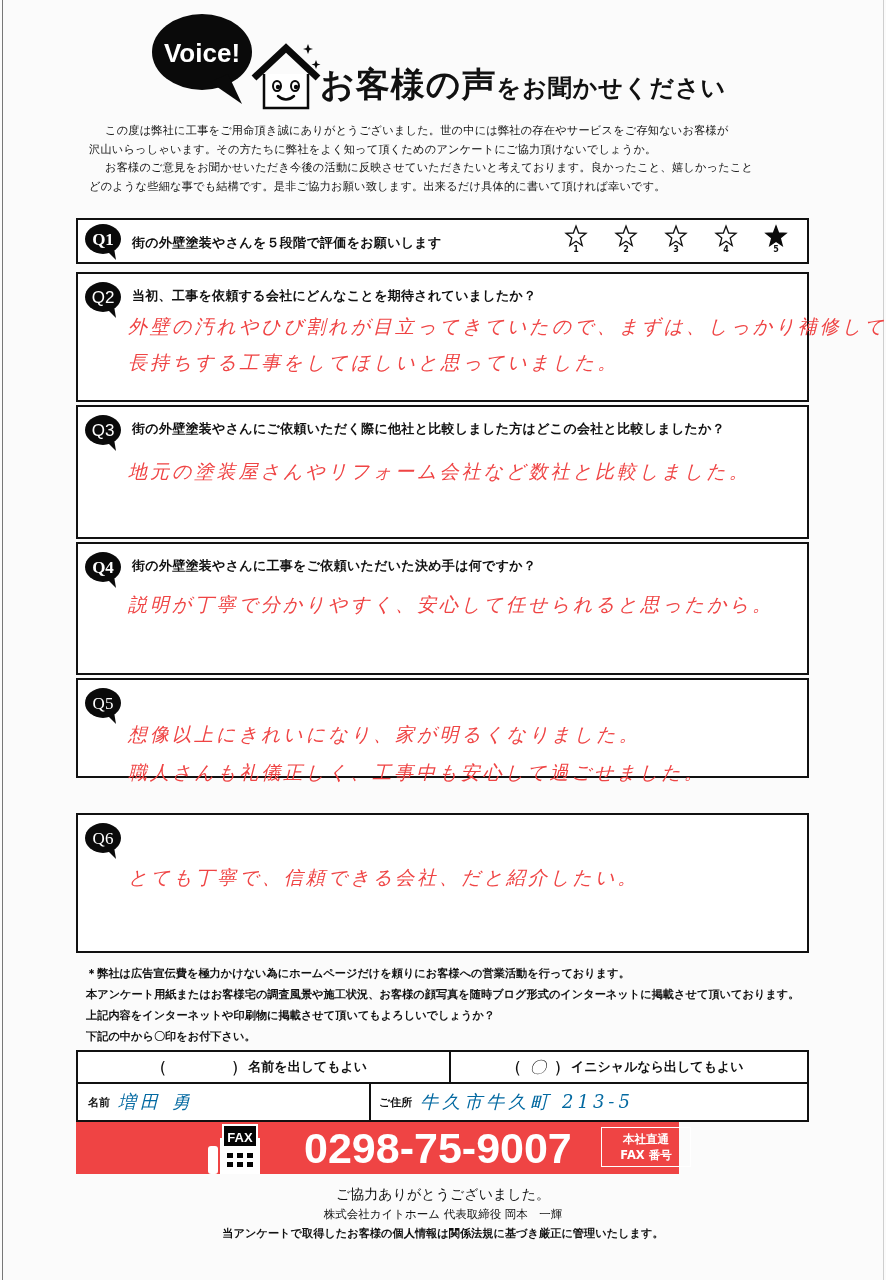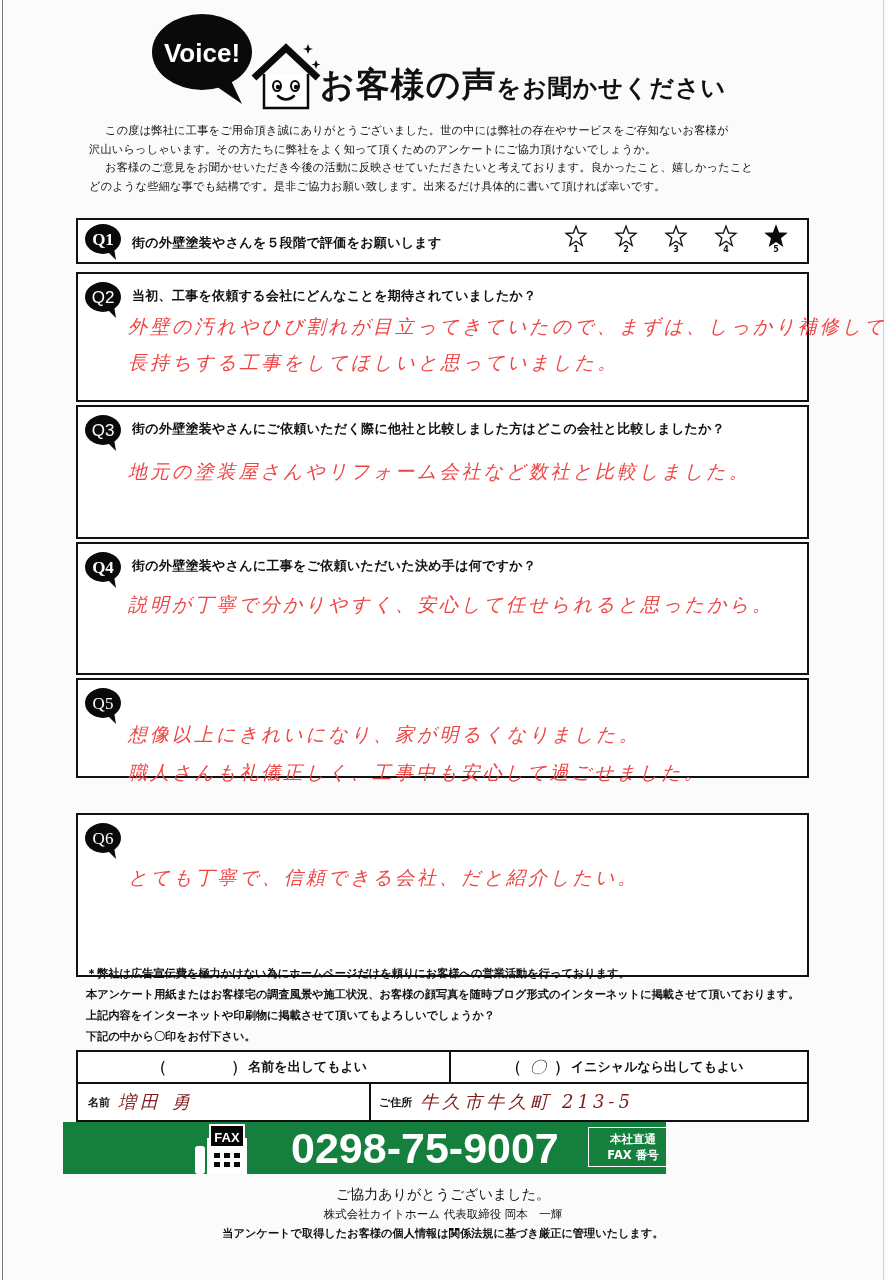--- a/index.html
+++ b/index.html
@@ -40,24 +40,24 @@
     .consent .row1 { display: flex; height: 32px; border-bottom: 2px solid #111; }
     .consent .cell-a { width: 373px; border-right: 2px solid #111; display: flex; align-items: center; justify-content: center; font-size: 13px; font-weight: bold; }
     .consent .cell-b { flex: 1; display: flex; align-items: center; justify-content: center; font-size: 13px; font-weight: bold; }
     .paren { font-weight: normal; font-size: 16px; }
     .mark { display: inline-block; width: 34px; text-align: center; font-family: "DejaVu Serif", serif; font-style: italic; font-size: 17px; font-weight: normal; }
     .mark-empty { display: inline-block; width: 66px; }
     .consent .row2 { display: flex; height: 36px; }
     .consent .cell-name { width: 293px; border-right: 2px solid #111; display: flex; align-items: center; padding-left: 10px; }
     .consent .cell-addr { flex: 1; display: flex; align-items: center; padding-left: 8px; }
     .lbl { font-size: 11px; font-weight: bold; margin-right: 8px; }
-    .hand { font-family: "DejaVu Serif", serif; font-style: italic; font-size: 18px; letter-spacing: 4px; color: #7f1d1d; }
-
-    
-    .faxbar { position: absolute; left: 63px; top: 1122px; width: 603px; height: 52px; background: #15803d; }
+    .hand { font-family: "DejaVu Serif", serif; font-style: italic; font-size: 18px; letter-spacing: 4px; color: #0369a1; }
+
+    
+    .faxbar { position: absolute; left: 76px; top: 1122px; width: 603px; height: 52px; background: #ef4444; }
     .fax-icon { position: absolute; left: 128px; top: 2px; width: 60px; height: 50px; }
     .fax-number { position: absolute; left: 228px; top: 2px; color: #fff; font-family: "Liberation Sans", sans-serif; font-weight: bold; font-size: 43px; letter-spacing: 0px; }
     .fax-label { position: absolute; left: 525px; top: 5px; width: 90px; height: 40px; border: 1.5px solid #fff; color: #fff; font-size: 11.5px; font-weight: bold; line-height: 16px; text-align: center; padding-top: 3px; }
 
     .thanks { position: absolute; left: 0; width: 886px; text-align: center; white-space: nowrap; }
     .thanks.t1 { top: 1186px; font-size: 14px; font-weight: normal; }
     .thanks.t2 { top: 1207px; font-size: 11.5px; }
     .thanks.t3 { top: 1226px; font-size: 11.2px; font-weight: bold; }
   </style>
 </head>
@@ -184,21 +184,21 @@
     <svg viewBox="0 0 40 40">
         <ellipse cx="19" cy="17" rx="18" ry="15" fill="#0a0a0a"></ellipse>
         <path d="M22 28 L32 38 L30 26 Z" fill="#0a0a0a"></path>
         <text x="19" y="23" text-anchor="middle" fill="#fff" font-family="Liberation Serif, serif" font-size="17">Q5</text>
       </svg>
   </div>
   <div class="answer" style="top:42px;">想像以上にきれいになり、家が明るくなりました。</div>
   <div class="answer" style="top:80px;">職人さんも礼儀正しく、工事中も安心して過ごせました。</div>
 </div>
 
-<div class="qbox" style="top:813px; height:164px;">
+<div class="qbox" style="top:813px; height:140px;">
   <div class="qbadge">
     <svg viewBox="0 0 40 40">
         <ellipse cx="19" cy="17" rx="18" ry="15" fill="#0a0a0a"></ellipse>
         <path d="M22 28 L32 38 L30 26 Z" fill="#0a0a0a"></path>
         <text x="19" y="23" text-anchor="middle" fill="#fff" font-family="Liberation Serif, serif" font-size="17">Q6</text>
       </svg>
   </div>
   <div class="answer" style="top:50px;">とても丁寧で、信頼できる会社、だと紹介したい。</div>
 </div>
 

